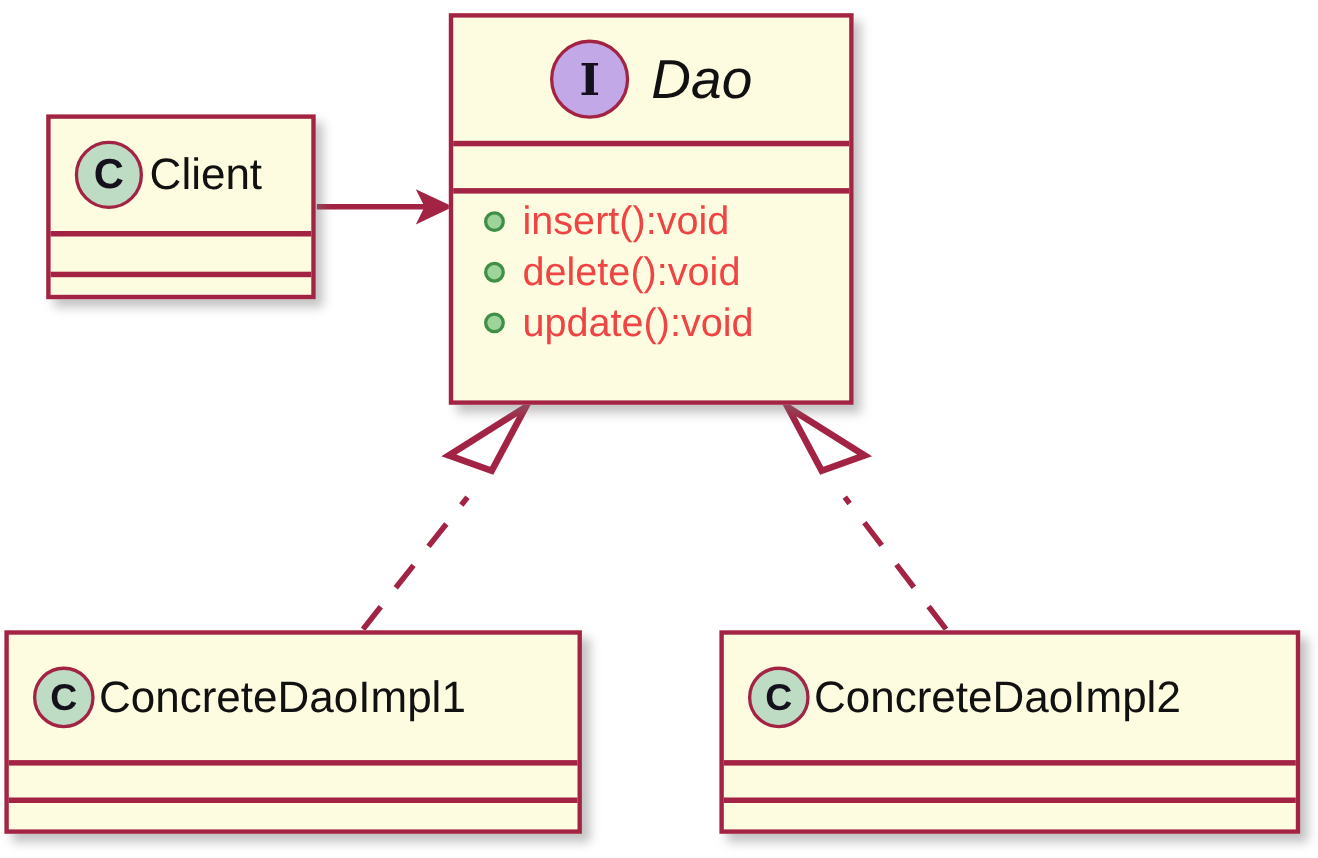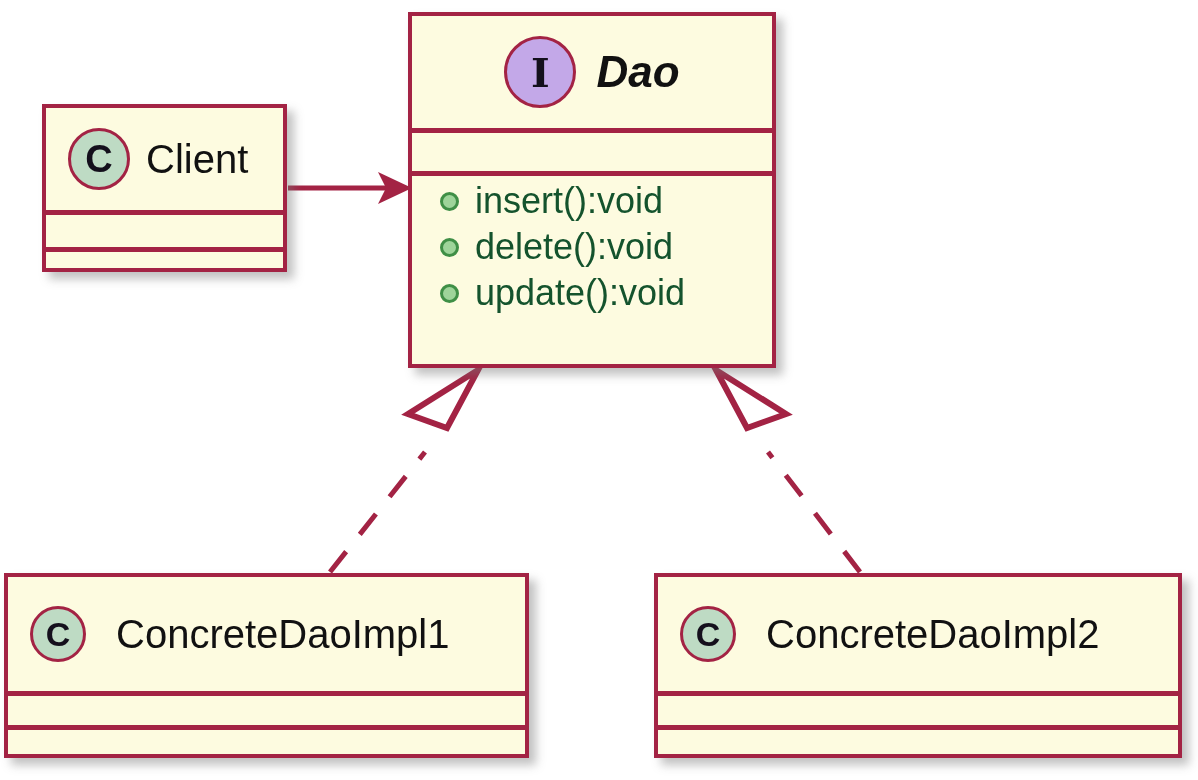--- a/index.html
+++ b/index.html
@@ -81,32 +81,31 @@
     border: 3px solid #a32344;
     font-family: "Liberation Sans", sans-serif;
     font-size: 34px;
   }
 
   .class-name {
     color: #111111;
     white-space: nowrap;
   }
   .name-dao {
-    font-size: 44px;
+    font-size: 50px;
     font-style: italic;
     margin-left: 20px;
-    font-weight: bold;
   }
   .name-client {
     font-size: 40px;
-    margin-left: 16px;
+    margin-left: 6px;
   }
   .name-impl {
     font-size: 40px;
-    margin-left: 30px;
+    margin-left: 4px;
   }
 
   
   .methods {
     position: absolute;
     left: 0;
     right: 0;
     padding-left: 28px;
   }
   .method-row {
@@ -119,21 +118,21 @@
     height: 19px;
     border-radius: 50%;
     background: #9ed49a;
     border: 3px solid #3f8f46;
     box-sizing: border-box;
     flex: 0 0 auto;
   }
   .method-label {
     margin-left: 16px;
     font-size: 36px;
-    color: #14532d;
+    color: #ef4444;
     white-space: nowrap;
   }
 
   
   #connectors {
     position: absolute;
     left: 0;
     top: 0;
     width: 1198px;
     height: 780px;

